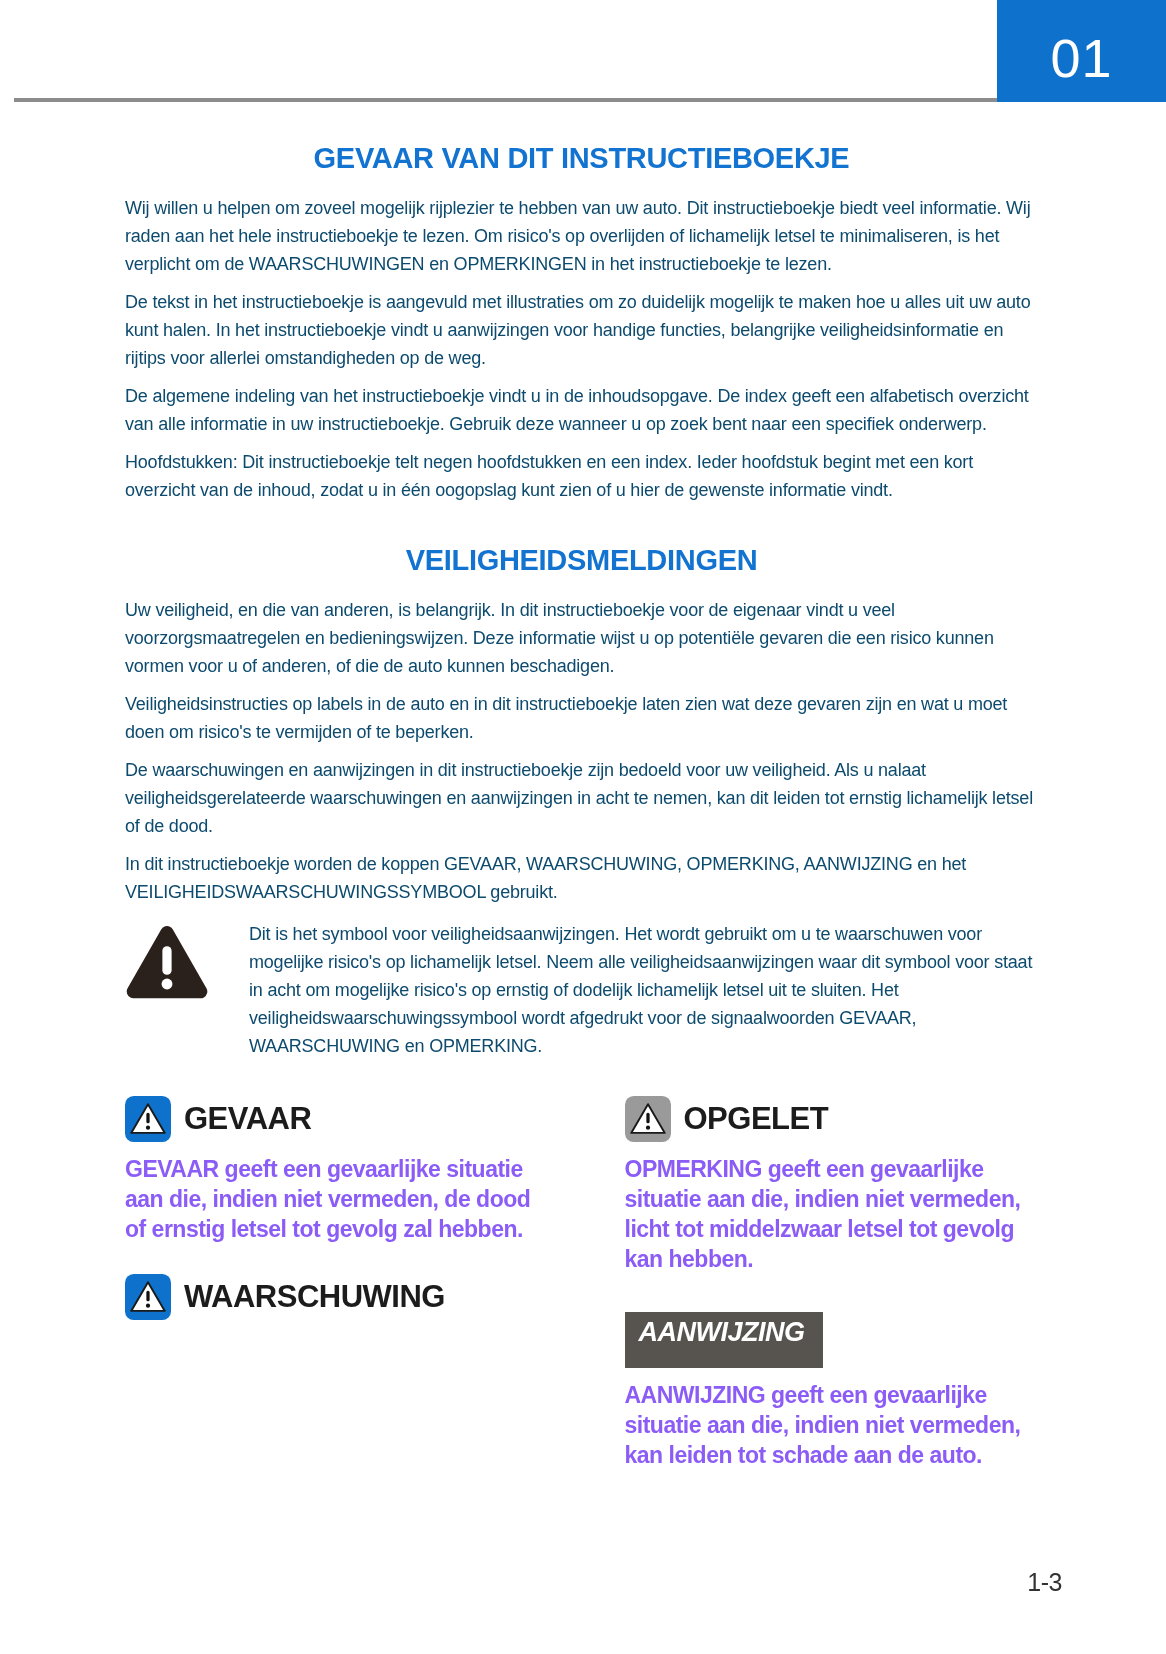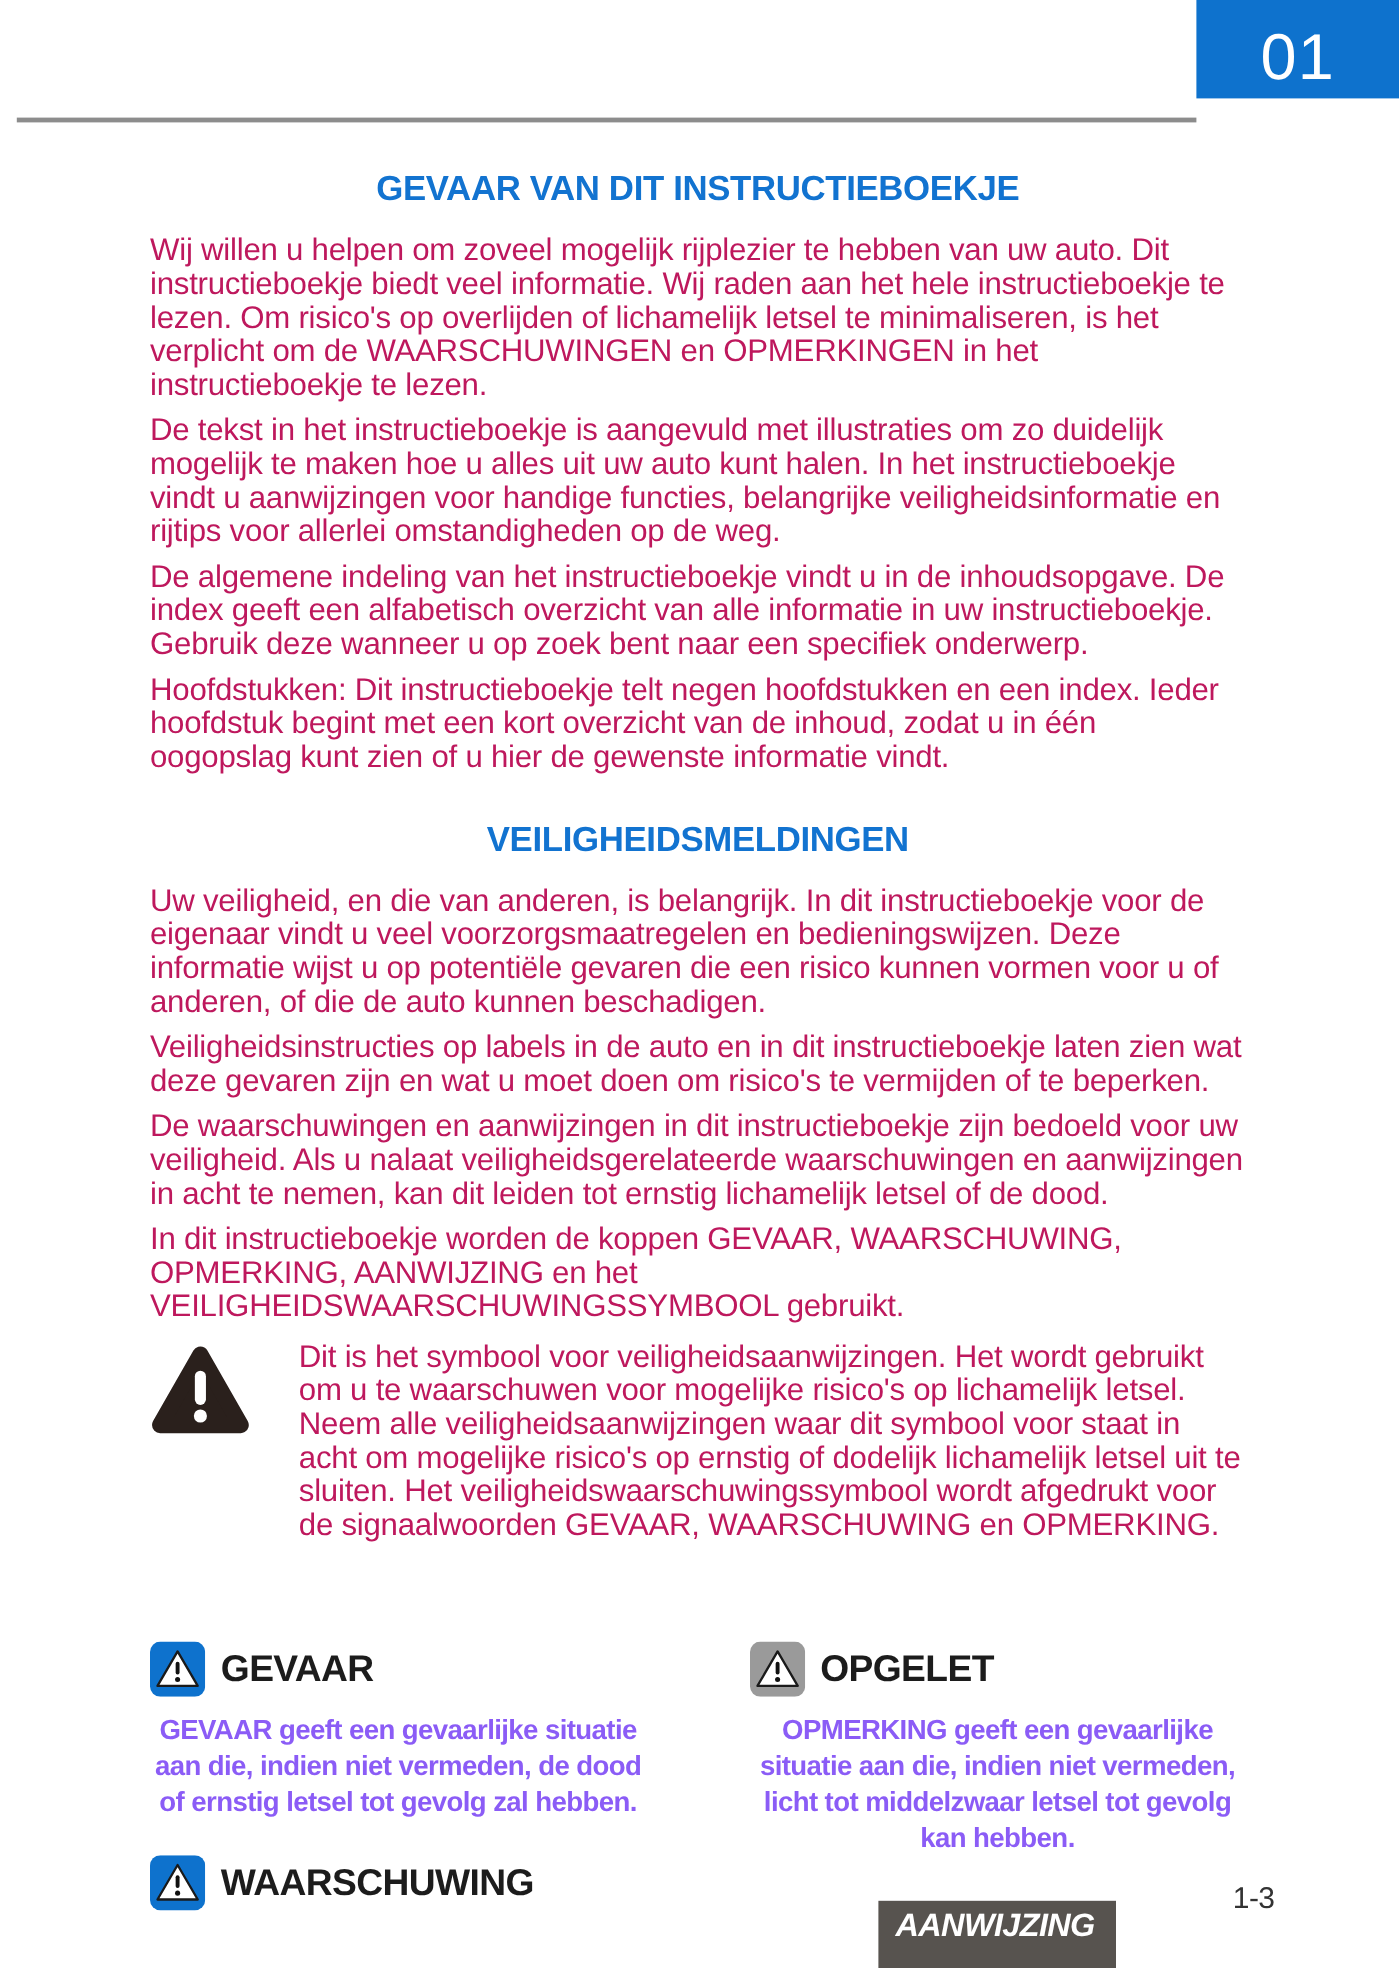--- a/index.html
+++ b/index.html
@@ -11,21 +11,21 @@
     margin: 0 auto;
     background: #ffffff;
     font-family: "Liberation Sans", sans-serif;
     color: #2d2d2d;
     overflow: hidden;
   }
   
   .chapter-tab {
     position: absolute;
     top: 0; right: 0;
-    width: 169px; height: 82px;
+    width: 169px; height: 102px;
     background: #0e72cd;
     color: #ffffff;
     font-size: 54px;
     font-weight: 400;
     display: flex;
     align-items: center;
     justify-content: center;
     padding-top: 14px;
     letter-spacing: 1px;
   }
@@ -44,41 +44,40 @@
   h1.section-title {
     color: #1273d0;
     font-size: 29px;
     font-weight: 700;
     text-align: center;
     letter-spacing: -0.3px;
     margin-top: 40px;
     margin-bottom: 19px;
   }
   p.body-par {
-    font-size: 26px;
+    font-size: 18px;
     line-height: 28px;
     letter-spacing: -0.2px;
-    color: #be185d;
+    color: #0c4a6e;
     margin-bottom: 10px;
   }
   
   .symbol-row {
     display: flex;
     gap: 40px;
     margin-top: 14px;
     align-items: flex-start;
   }
   .symbol-row svg { flex: 0 0 auto; margin-top: 4px; }
   .symbol-row p { margin-bottom: 0; }
   
   .callouts {
     display: flex;
     gap: 86px;
-    margin-top: 84px;
-    text-align: center;
+    margin-top: 36px;
   }
   .callout-col { width: 455px; }
   .callout { margin-bottom: 30px; }
   .callout-head {
     display: flex;
     align-items: center;
     gap: 13px;
   }
   .callout-icon { display: inline-flex; width: 46px; height: 46px; }
   .callout-icon.blue { color: #0e72cd; }

